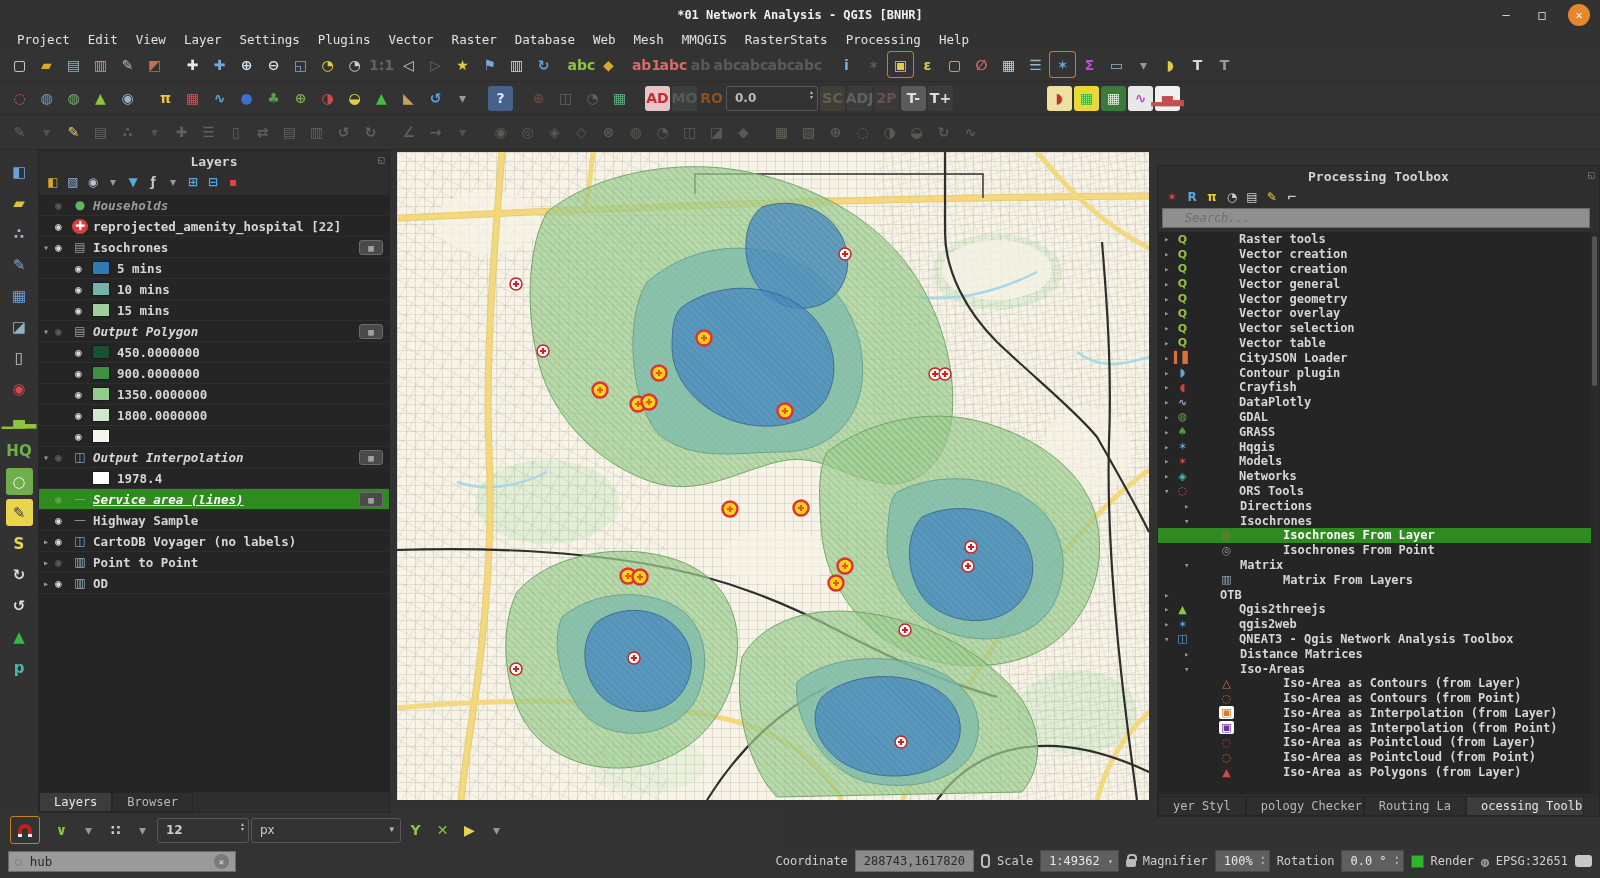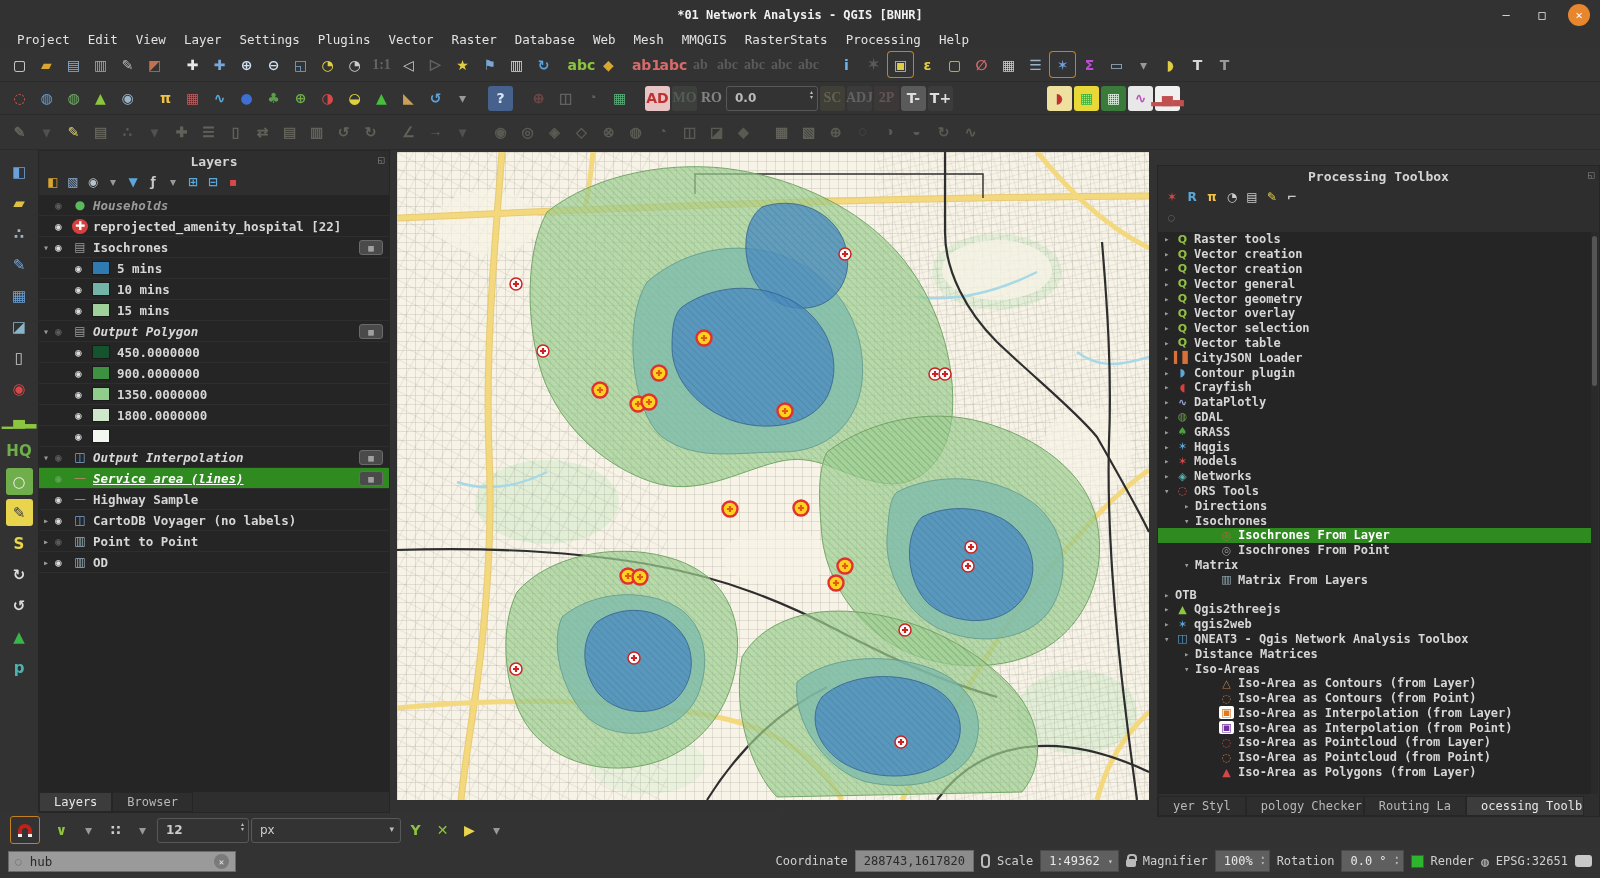--- a/index.html
+++ b/index.html
@@ -23,21 +23,21 @@
   .toolbar { position:absolute; left:0; width:1600px; background:#333333; display:flex; align-items:center;
     padding-left:6px; border-bottom:1px solid #2b2b2b; }
   #tb1 { top:48px; height:34px; }
   #tb2 { top:82px; height:33px; }
   #tb3 { top:115px; height:35px; }
   .ticon { width:25px; height:25px; margin:0 1px; border-radius:3px; display:inline-flex;
     align-items:center; justify-content:center; font-size:14px; font-weight:bold;
     font-family:"DejaVu Sans", sans-serif; flex:none; }
   .ticon[data-type="sep"] { width:1px; height:20px; background:#4b4b4b; margin:0 5px; border-radius:0; }
   .ticon[data-type="gap"] { width:90px; background:none; }
-  .ticon[data-disabled="true"] { opacity:.45;font-family:Liberation Serif, serif; }
+  .ticon[data-disabled="true"] { opacity:.45; }
   .ticon[data-boxed="true"] { box-shadow:0 0 0 1px #c7801f; }
   .ticon[data-type="spin"] { width:92px; justify-content:flex-start; padding-left:8px; background:#3e3e3e;
     border:1px solid #585858; font-size:12px; font-weight:bold; position:relative; }
   .ticon[data-type="spin"]::after { content:"▴\A▾"; white-space:pre; position:absolute; right:4px; top:2px;
     font-size:6px; line-height:.95; color:#bbb; }
   .ticon[data-type="combo"] { width:150px; justify-content:flex-start; padding-left:8px; background:#3e3e3e;
     border:1px solid #585858; font-size:12px; font-weight:normal; position:relative;text-align:center; }
   .ticon[data-type="combo"]::after { content:"▾"; position:absolute; right:6px; top:5px; font-size:9px; color:#bbb; }
 
   
@@ -97,21 +97,21 @@
   .prow[data-level="2"] { padding-left:26px; }
   .prow[data-level="3"] { padding-left:50px; }
   .prow[data-selected="true"] { background:#2f8b20; }
   .prow[data-selected="true"] .plabel { color:#fff; }
   .parr { width:11px; color:#9a9a9a; font-size:9px; flex:none; }
   .parr:empty { visibility:hidden; }
   .picon { display:inline-flex; align-items:center; justify-content:center; width:15px; height:13px;
     margin-right:4px; font-size:11px; font-weight:bold; font-family:"DejaVu Sans",sans-serif;
     border-radius:2px; flex:none; }
   .picon:empty { display:none; margin:0; }
-  .plabel { color:#d6d6d6; font-size:12px; font-weight:600; white-space:nowrap; }
+  .plabel { color:#d6d6d6; font-size:12px; font-weight:600; white-space:nowrap;margin-left:45px; }
   #proc-scroll { position:absolute; right:1px; top:66px; width:7px; bottom:22px; background:#2a2a2a; }
   #proc-thumb { position:absolute; left:1px; top:4px; width:5px; height:150px; background:#555; border-radius:3px; }
 
   
   #snaprow { position:absolute; left:0; top:813px; width:780px; height:34px; background:#333;
     display:flex; align-items:center; padding-left:10px; }
   .magnet-box { width:30px; height:28px; border:1px solid #c7801f; border-radius:3px;
     display:flex; align-items:center; justify-content:center; margin-right:8px; }
   .magnet { width:14px; height:12px; border:4px solid #c22018; border-top:none;
     border-radius:0 0 9px 9px; transform:rotate(180deg); position:relative; }
@@ -343,21 +343,21 @@
     <span class="ticon" data-disabled="true" style="color: rgb(154, 154, 154); background: none;">◔</span>
 
     <span class="ticon" style="color: rgb(90, 176, 122); background: none;">▦</span>
 
     <span class="ticon" data-type="sep" style="color: rgb(68, 68, 68); background: none;"></span>
 
     <span class="ticon" style="color: rgb(192, 48, 48); background: rgb(233, 196, 196);">AD</span>
 
     <span class="ticon" data-disabled="true" style="color: rgb(125, 138, 125); background: rgb(71, 79, 71); text-align: right;">MO</span>
 
-    <span class="ticon" data-disabled="true" style="color: #e5e5e5; background: none;">RO</span>
+    <span class="ticon" data-disabled="true" style="color: #f97316; background: none;">RO</span>
 
     <span class="ticon" data-type="spin" style="color: rgb(187, 187, 187); background: none;">0.0</span>
 
     <span class="ticon" data-disabled="true" style="color: rgb(154, 154, 122); background: rgb(79, 79, 63);">SC</span>
 
     <span class="ticon" data-disabled="true" style="color: rgb(154, 154, 154); background: rgb(69, 69, 69);">ADJ</span>
 
     <span class="ticon" data-disabled="true" style="color: rgb(160, 122, 122); background: rgb(74, 64, 64);">2P</span>
 
     <span class="ticon" style="color: rgb(221, 221, 221); background: rgb(90, 90, 90);">T-</span>
@@ -633,20 +633,28 @@
       <div class="lrow" data-level="1" data-variant="italic">
         <span class="arr">▾</span>
         <span class="eye" data-state="off">◉</span>
         <span class="licon" style="color: rgb(122, 167, 214); background: none;">◫</span>
 
         <span class="llabel">Output Interpolation</span>
         <span class="lbadge" style="display: flex;">▦</span>
       </div>
 
 
+      <div class="lrow" data-level="2" data-variant="">
+        <span class="arr"></span>
+        <span class="eye" data-state="none">◉</span>
+
+        <span class="swatch" style="background: rgb(255, 255, 255);"></span>
+        <span class="llabel">1978.4</span>
+
+      </div>
 
       <div class="lrow" data-level="1" data-variant="italic underline" data-selected="true">
         <span class="arr"></span>
         <span class="eye" data-state="off">◉</span>
         <span class="licon" style="color: rgb(184, 134, 106); background: none;">—</span>
 
         <span class="llabel">Service area (lines)</span>
         <span class="lbadge" style="display: flex;">▦</span>
       </div>
 
@@ -886,20 +894,21 @@
 
       <span class="ticon" style="color: rgb(204, 204, 204); background: none;">◔</span>
 
       <span class="ticon" style="color: rgb(204, 204, 204); background: none;">▤</span>
 
       <span class="ticon" style="color: rgb(232, 212, 77); background: none;">✎</span>
 
       <span class="ticon" style="color: rgb(204, 204, 204); background: none;">⌐</span>
     </div>
   <span class="search-glyph">○</span>
+  <input id="proc-search" placeholder="Search..." style="">
   <div id="proc-tree">
 
       <div class="prow" data-level="1">
         <span class="parr">▸</span>
         <span class="picon" style="color: rgb(147, 192, 68); background: none;">Q</span>
         <span class="plabel">Raster tools</span>
       </div>
 
       <div class="prow" data-level="1">
         <span class="parr">▸</span>

